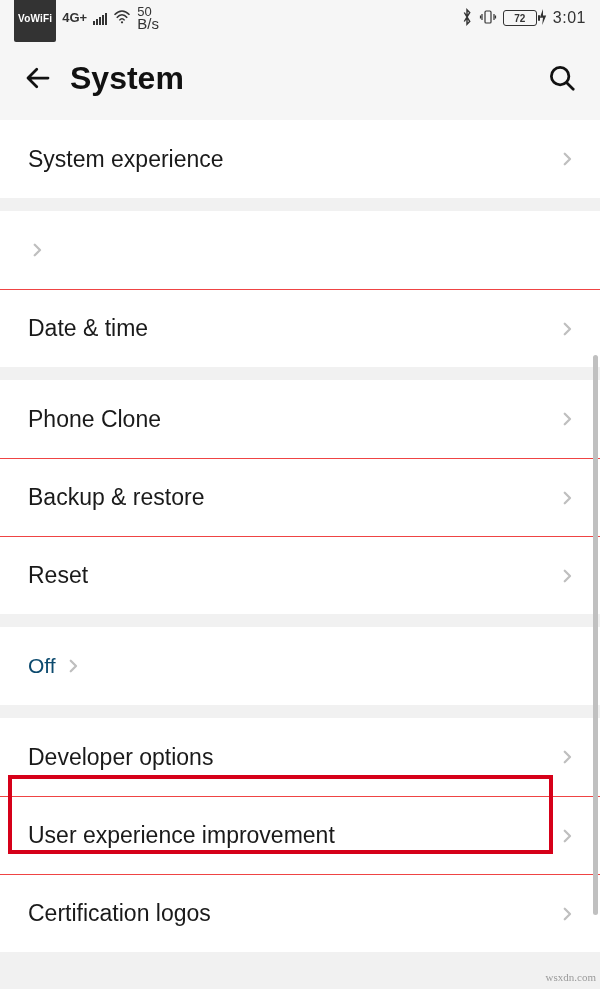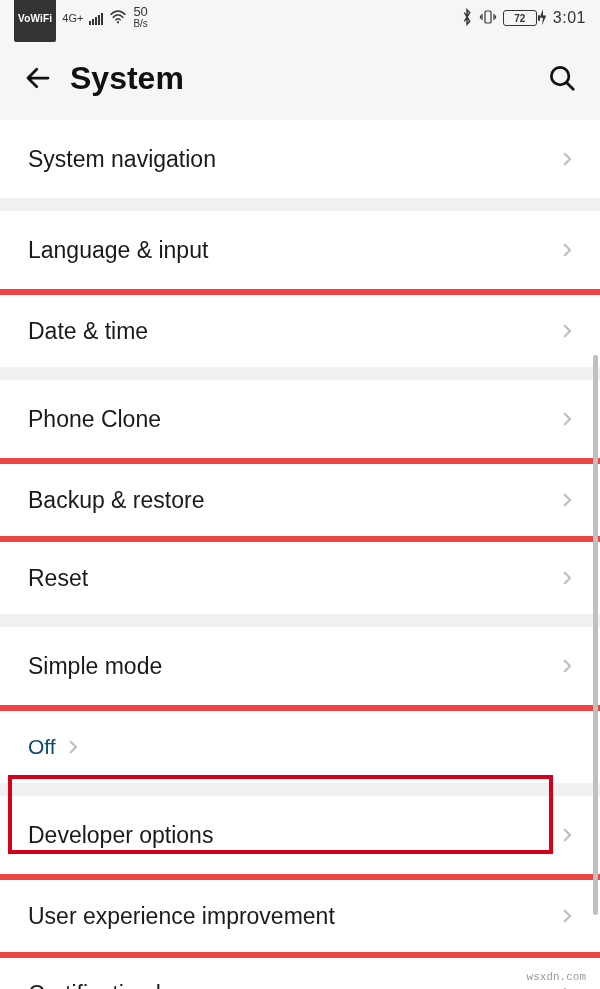--- a/index.html
+++ b/index.html
@@ -21,32 +21,32 @@
     justify-content: space-between;
     padding: 0 14px;
     font-size: 14px;
     color: #333;
   }
   .status-left, .status-right { display:flex; align-items:center; gap:6px; }
   .vowifi-badge {
     background:#333; color:#fff; font-size:10px; font-weight:700;
     padding:18px 4px; border-radius:2px; letter-spacing:0.2px;
   }
-  .cell-4g { font-size:11px; line-height:10px; font-weight:400;text-align:center; }
+  .cell-4g { font-size:13px; line-height:10px; font-weight:700;text-align:center; }
   .signal-bars { display:flex; align-items:flex-end; gap:1px; height:14px; }
   .signal-bars span { width:2px; background:#333; }
   .signal-bars span:nth-child(1){height:4px}
   .signal-bars span:nth-child(2){height:6px}
   .signal-bars span:nth-child(3){height:8px}
   .signal-bars span:nth-child(4){height:10px}
   .signal-bars span:nth-child(5){height:12px}
   .wifi-icon, .bt-icon, .vib-icon { font-size:16px; line-height:1; }
   .speed { font-size:12px; line-height:12px; display:flex; flex-direction:column; align-items:flex-start; }
   .speed .num{font-size:13px}
-  .speed .unit{font-size:10px}
+  .speed .unit{font-size:15px}
   .battery-wrap { display:flex; align-items:center; gap:2px; }
   .battery {
     border:1.5px solid #333; border-radius:3px; width:34px; height:16px;
     display:flex; align-items:center; justify-content:center;
     font-size:10px; font-weight:600; position:relative;
   }
   .battery::after{
     content:""; position:absolute; right:-4px; top:4px; width:2px; height:6px;
     background:#333; border-radius:1px;
   }
@@ -74,42 +74,42 @@
 
   
   .group { background:#fff; margin-bottom:13px; }
   .group:last-child{margin-bottom:0}
   .row {
     display:flex; align-items:center; height:78px;
     padding: 0 24px 0 28px; cursor:pointer;
     position:relative;
   }
   .row + .row {
-    border-top:6px solid #ef4444;
+    border-top:1px solid #ef4444;
   }
   .row .label {
     flex:1; font-size:23px; color:#1a1a1a; font-weight:400;
   }
   .row .value {
     font-size:21px; color:#0c4a6e; margin-right:8px;
   }
   .chev { flex:0 0 auto; color:#bfbfbf; }
   .chev svg{width:18px;height:18px;display:block}
 
   .highlight-box {
     position:absolute;
     border:4px solid #d60019;
     pointer-events:none;
     left:8px; width:545px; top:775px; height:79px;
     z-index:50;
   }
 
   .watermark{
-    position:absolute; right:14px; bottom:6px;
-    font-size:11px; color:#9a9a9a; font-family:Liberation Mono, monospace;
+    position:absolute; right:4px; bottom:6px;
+    font-size:11px; color:#9a9a9a; font-family:Liberation Serif, serif;
   }
 
   .scroll-indicator{
     position:absolute; right:2px; top:355px; width:5px; height:560px;
     background:#c0c0c0; border-radius:3px;
   }
 </style>
 </head>
 <body>
 
@@ -169,32 +169,31 @@
   <div class="search-btn">
     <svg viewBox="0 0 24 24">
       <circle cx="10.5" cy="10.5" r="7" fill="none" stroke="#111" stroke-width="2.2"></circle>
       <line x1="16" y1="16" x2="21" y2="21" stroke="#111" stroke-width="2.2" stroke-linecap="round"></line>
     </svg>
   </div>
 </div>
 
 <div class="group">
   <div class="row">
-    <span class="label">System navigation</span>
-    <span class="chev">
-        <svg viewBox="0 0 24 24">
-          <path fill="none" stroke="currentColor" stroke-width="3" stroke-linecap="round" stroke-linejoin="round" d="M9 5l7 7-7 7"></path>
-        </svg>
-      </span>
-  </div>
-</div>
-
-<div class="group">
-  <div class="row">
-    <span class="label">Language &amp; input</span>
+    <span class="label">System experience</span>
+    <span class="chev">
+        <svg viewBox="0 0 24 24">
+          <path fill="none" stroke="currentColor" stroke-width="3" stroke-linecap="round" stroke-linejoin="round" d="M9 5l7 7-7 7"></path>
+        </svg>
+      </span>
+  </div>
+</div>
+
+<div class="group">
+  <div class="row">
     <span class="chev">
         <svg viewBox="0 0 24 24">
           <path fill="none" stroke="currentColor" stroke-width="3" stroke-linecap="round" stroke-linejoin="round" d="M9 5l7 7-7 7"></path>
         </svg>
       </span>
   </div>
   <div class="row">
     <span class="label">Date &amp; time</span>
     <span class="chev">
         <svg viewBox="0 0 24 24">
@@ -226,28 +225,20 @@
     <span class="chev">
         <svg viewBox="0 0 24 24">
           <path fill="none" stroke="currentColor" stroke-width="3" stroke-linecap="round" stroke-linejoin="round" d="M9 5l7 7-7 7"></path>
         </svg>
       </span>
   </div>
 </div>
 
 <div class="group">
   <div class="row">
-    <span class="label">Simple mode</span>
-    <span class="chev">
-        <svg viewBox="0 0 24 24">
-          <path fill="none" stroke="currentColor" stroke-width="3" stroke-linecap="round" stroke-linejoin="round" d="M9 5l7 7-7 7"></path>
-        </svg>
-      </span>
-  </div>
-  <div class="row">
     <span class="value">Off</span>
     <span class="chev">
         <svg viewBox="0 0 24 24">
           <path fill="none" stroke="currentColor" stroke-width="3" stroke-linecap="round" stroke-linejoin="round" d="M9 5l7 7-7 7"></path>
         </svg>
       </span>
   </div>
 </div>
 
 <div class="group">

